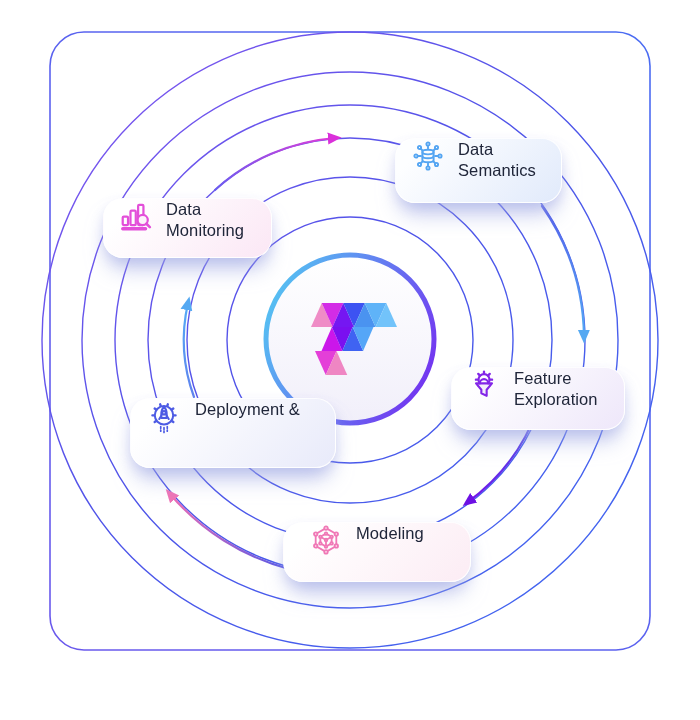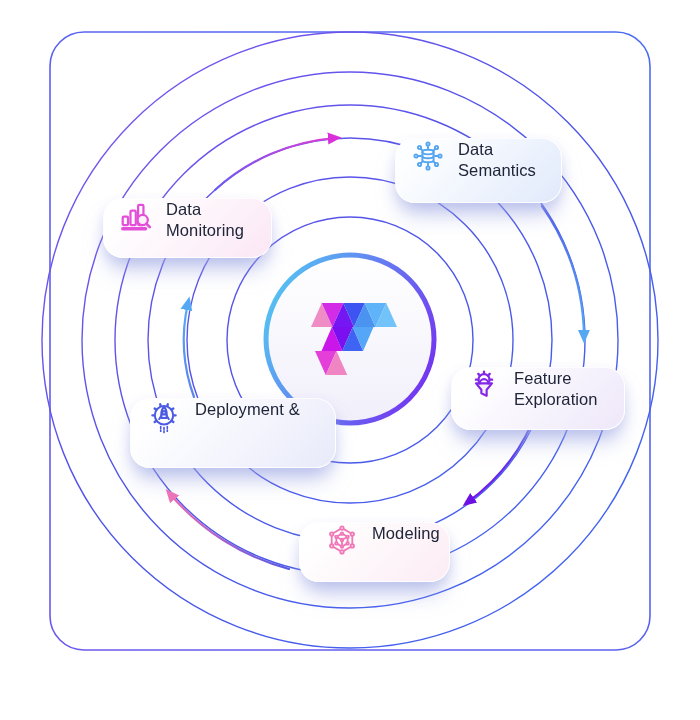--- a/index.html
+++ b/index.html
@@ -19,21 +19,21 @@
     font-size:16.5px;line-height:1.3;font-weight:500;color:#20263a;letter-spacing:.1px;
   }
   .card .label span{display:block;}
   .card svg{flex:0 0 auto;}
   .card-data-exploration{left:103px;top:198px;width:169px;height:60px;
     background:linear-gradient(135deg,#ffffff 15%,#fbe7f5 100%);}
   .card-data-semantics{left:395px;top:138px;width:167px;height:65px;
     background:linear-gradient(135deg,#fdfeff 15%,#e1eafb 100%);}
   .card-feature-engineering{left:451px;top:367px;width:174px;height:63px;
     background:linear-gradient(135deg,#ffffff 15%,#eee7fa 100%);}
-  .card-modeling{left:299px;top:522px;width:151px;height:60px;
+  .card-modeling{left:283px;top:522px;width:188px;height:60px;
     background:linear-gradient(135deg,#ffffff 15%,#fcecf4 100%);padding-left:25px;}
   .card-deployment-monitoring{left:96px;top:398px;width:206px;height:70px;
     background:linear-gradient(135deg,#ffffff 15%,#e8eafa 100%);margin-left:34px;}
 </style>
 </head>
 <body>
 
 <div class="stage">
 
   <svg class="base" width="700" height="720" viewBox="0 0 700 720">

